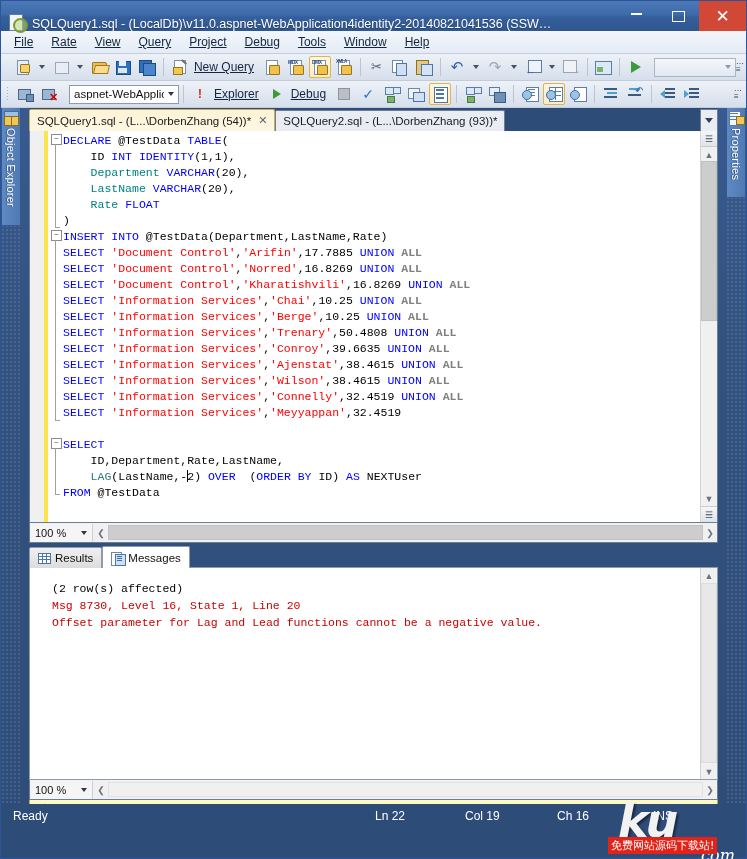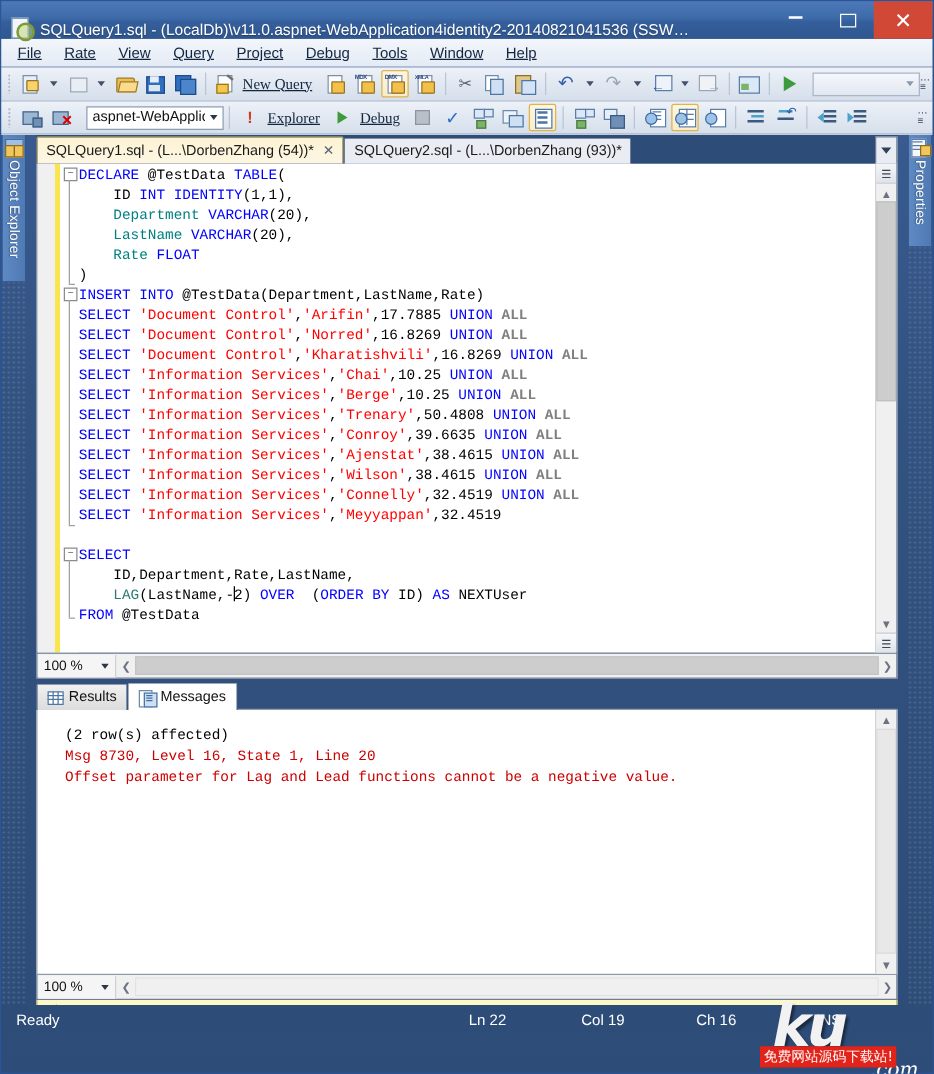--- a/index.html
+++ b/index.html
@@ -75,21 +75,21 @@
     background-size:3px 3px;
   }
   .tb-btn{
     height:22px;min-width:22px;display:flex;align-items:center;justify-content:center;
     margin:0 1px;position:relative;box-sizing:border-box;border-radius:2px;
   }
   .tb-btn.active{
     border:1px solid #e0b44a;background:linear-gradient(180deg,#fdf6e2,#fbecc6);
   }
   .tb-sep{width:1px;height:18px;background:#b9c4d4;margin:0 4px;}
-  .tb-label{font-size:12px;color:#12263f;padding:0 6px 0 2px;white-space:nowrap;font-family:Liberation Serif, serif;}
+  .tb-label{font-size:12px;color:#12263f;padding:0 6px 0 2px;white-space:nowrap;}
   .tb-label u{text-decoration:underline;}
   .caret{
     width:0;height:0;border-left:3px solid transparent;border-right:3px solid transparent;
     border-top:4px solid #44516a;margin:0 4px;
   }
   .combo{
     height:19px;border:1px solid #8a9bb2;background:#fff;
     display:flex;align-items:center;font-size:11.5px;color:#111;
     padding-left:4px;box-sizing:border-box;
   }

